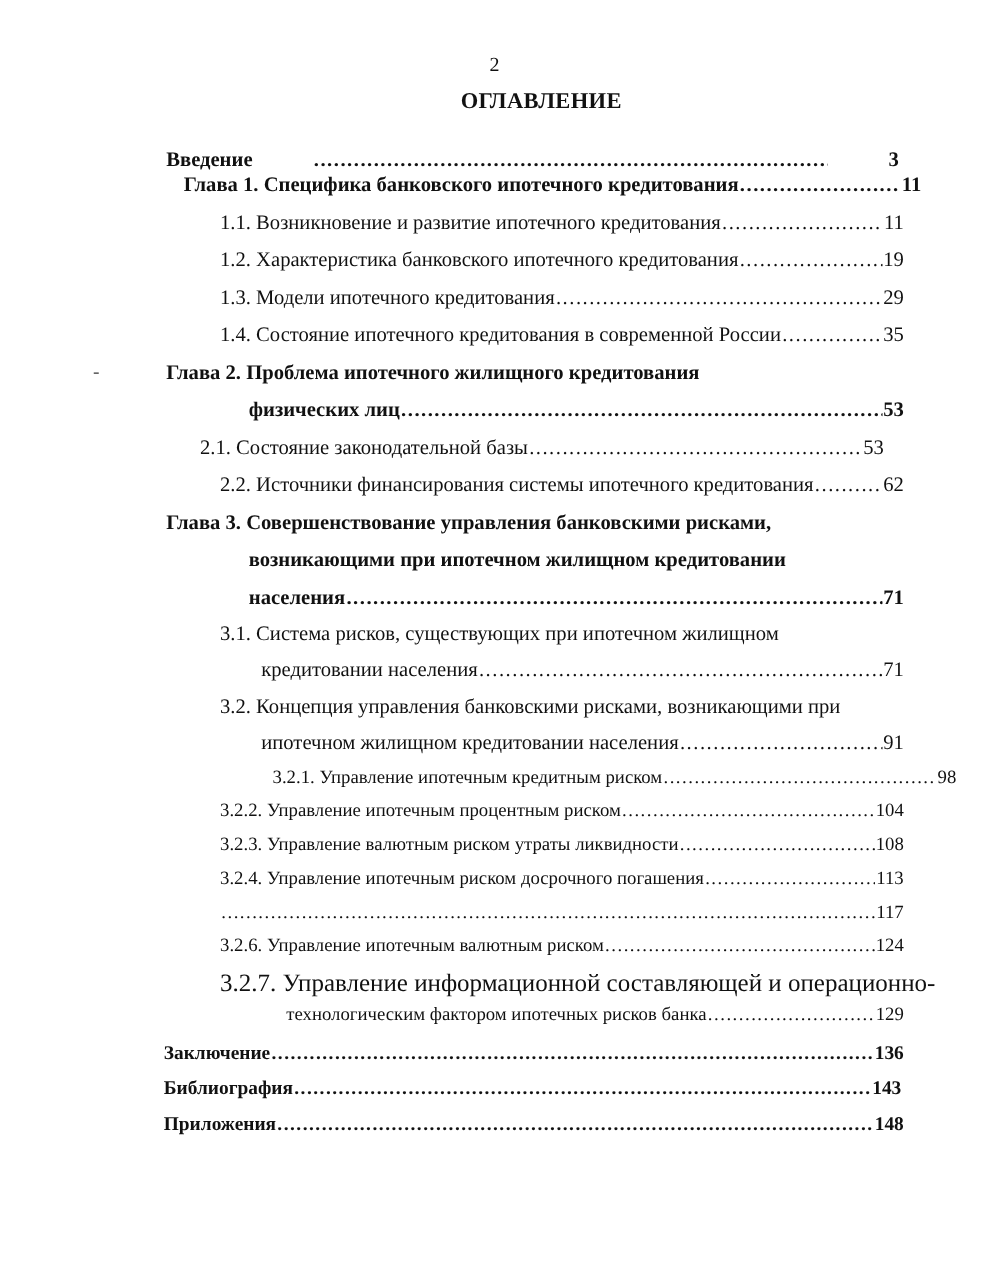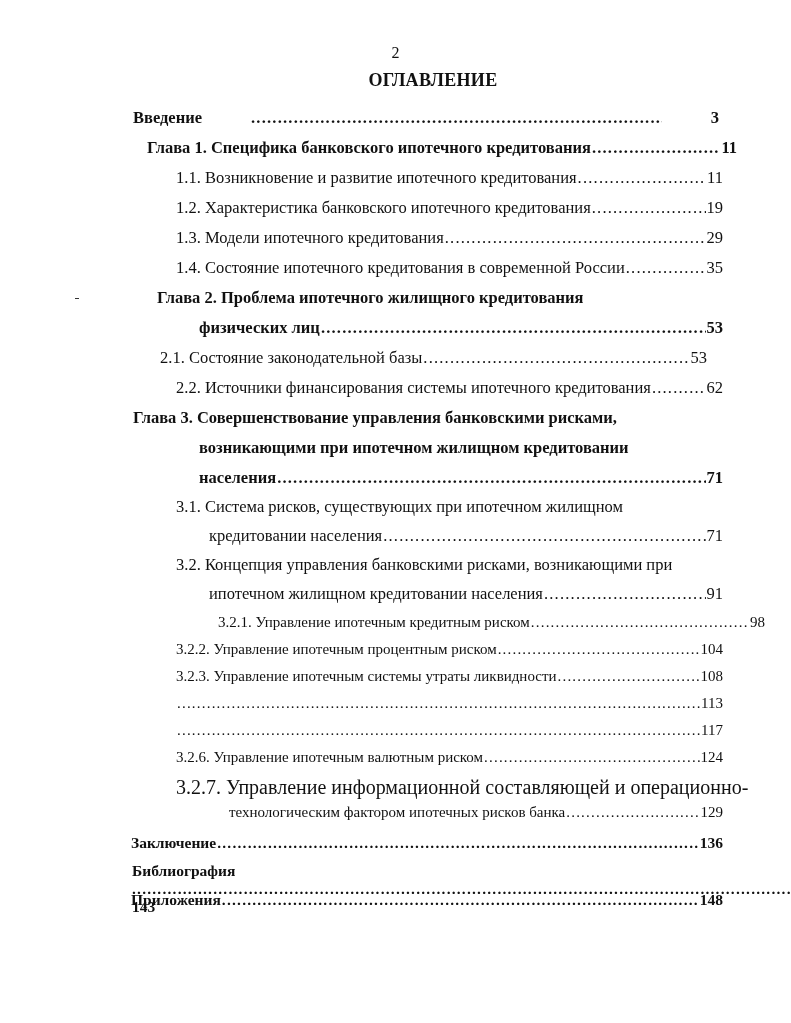--- a/index.html
+++ b/index.html
@@ -17,21 +17,21 @@
   .stray { position: absolute; left: 75px; top: 298px; width: 4px; height: 1px; background: #333; }
 </style>
 </head>
 <body>
 
 <div class="page-num">2</div>
 <div class="title">ОГЛАВЛЕНИЕ</div>
 <div class="stray"></div>
 
 <div class="toc">
-  <div class="row b" style="top:1px;left:133px;width:586px;gap:48px;">
+  <div class="row b" style="top:11px;left:133px;width:586px;gap:48px;">
       <span class="t">Введение</span>
       <span class="dots"></span>
       <span class="p">3</span>
     </div>
   <div class="row b" style="top:31px;left:133px;width:590px;margin-left:14px;">
       <span class="t">Глава 1. Специфика банковского ипотечного кредитования</span>
       <span class="dots"></span>
       <span class="p">11</span>
     </div>
   <div class="row" style="top:61px;left:176px;width:547px;">
@@ -47,21 +47,21 @@
   <div class="row" style="top:121px;left:176px;width:547px;justify-content:center;">
       <span class="t">1.3. Модели ипотечного кредитования</span>
       <span class="dots"></span>
       <span class="p">29</span>
     </div>
   <div class="row" style="top:151px;left:176px;width:547px;">
       <span class="t">1.4. Состояние ипотечного кредитования в современной России</span>
       <span class="dots"></span>
       <span class="p">35</span>
     </div>
-  <div class="row b" style="top:181px;left:133px;margin-left:24px;">
+  <div class="row b" style="top:181px;left:133px;">
       <span class="t">Глава 2. Проблема ипотечного жилищного кредитования</span>
     </div>
   <div class="row b" style="top:211px;left:199px;width:524px;">
       <span class="t">физических лиц</span>
       <span class="dots"></span>
       <span class="p">53</span>
     </div>
   <div class="row" style="top:241px;left:160px;width:547px;">
       <span class="t">2.1. Состояние законодательной базы</span>
       <span class="dots"></span>
@@ -103,25 +103,26 @@
       <span class="t">3.2.1. Управление ипотечным кредитным риском</span>
       <span class="dots"></span>
       <span class="p">98</span>
     </div>
   <div class="row" style="top:534px;left:176px;width:547px;font-size:15px;">
       <span class="t">3.2.2. Управление ипотечным процентным риском</span>
       <span class="dots"></span>
       <span class="p">104</span>
     </div>
   <div class="row" style="top:561px;left:176px;width:547px;font-size:15px;">
-      <span class="t">3.2.3. Управление ипотечным системы утраты ликвидности</span>
+      <span class="t">3.2.3. Управление валютным риском утраты ликвидности</span>
       <span class="dots"></span>
       <span class="p">108</span>
     </div>
   <div class="row" style="top:588px;left:176px;width:547px;font-size:15px;">
+      <span class="t">3.2.4. Управление ипотечным риском досрочного погашения</span>
       <span class="dots"></span>
       <span class="p">113</span>
     </div>
   <div class="row" style="top:615px;left:176px;width:547px;font-size:15px;">
       <span class="dots"></span>
       <span class="p">117</span>
     </div>
   <div class="row" style="top:642px;left:176px;width:547px;font-size:15px;">
       <span class="t">3.2.6. Управление ипотечным валютным риском</span>
       <span class="dots"></span>
@@ -133,21 +134,21 @@
   <div class="row" style="top:697px;left:229px;width:494px;font-size:15px;">
       <span class="t">технологическим фактором ипотечных рисков банка </span>
       <span class="dots"></span>
       <span class="p">129</span>
     </div>
   <div class="row b" style="top:727px;left:131px;width:592px;font-size:15.5px;">
       <span class="t">Заключение</span>
       <span class="dots"></span>
       <span class="p">136</span>
     </div>
-  <div class="row b" style="top:755px;left:131px;width:590px;font-size:15.5px;flex-direction:column;">
+  <div class="row b" style="top:755px;left:131px;width:590px;font-size:15.5px;">
       <span class="t">Библиография</span>
       <span class="dots"></span>
       <span class="p">143</span>
     </div>
   <div class="row b" style="top:784px;left:131px;width:592px;font-size:15.5px;">
       <span class="t">Приложения</span>
       <span class="dots"></span>
       <span class="p">148</span>
     </div>
 </div>

